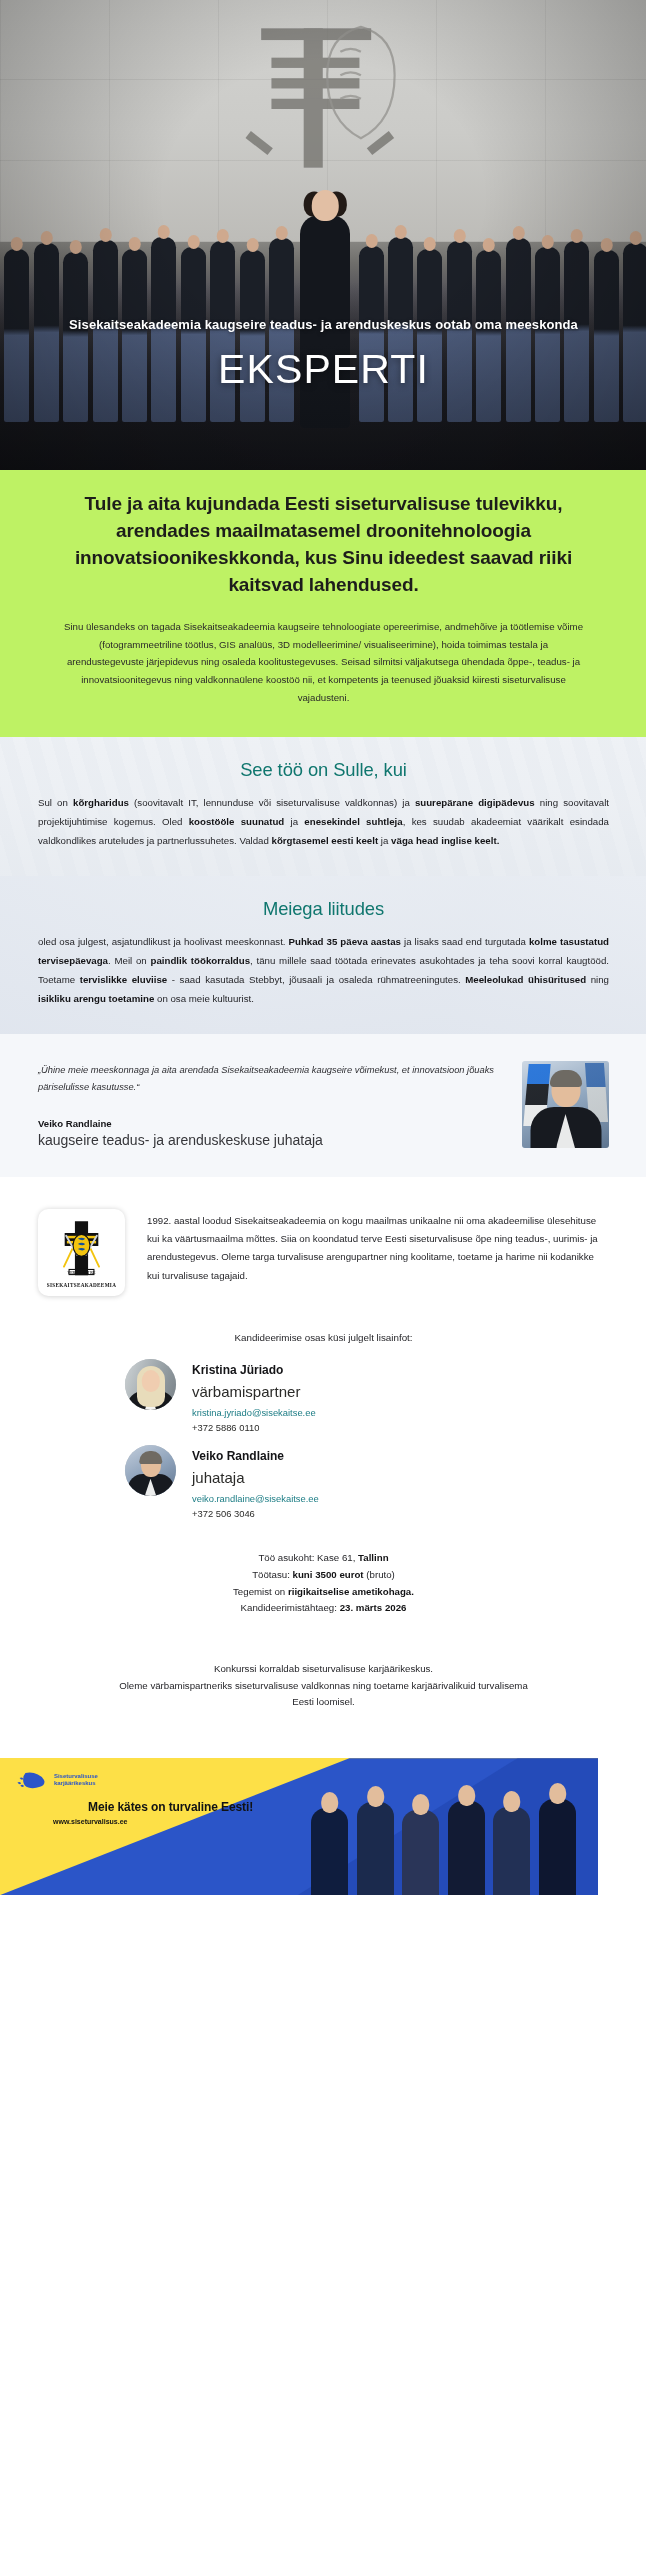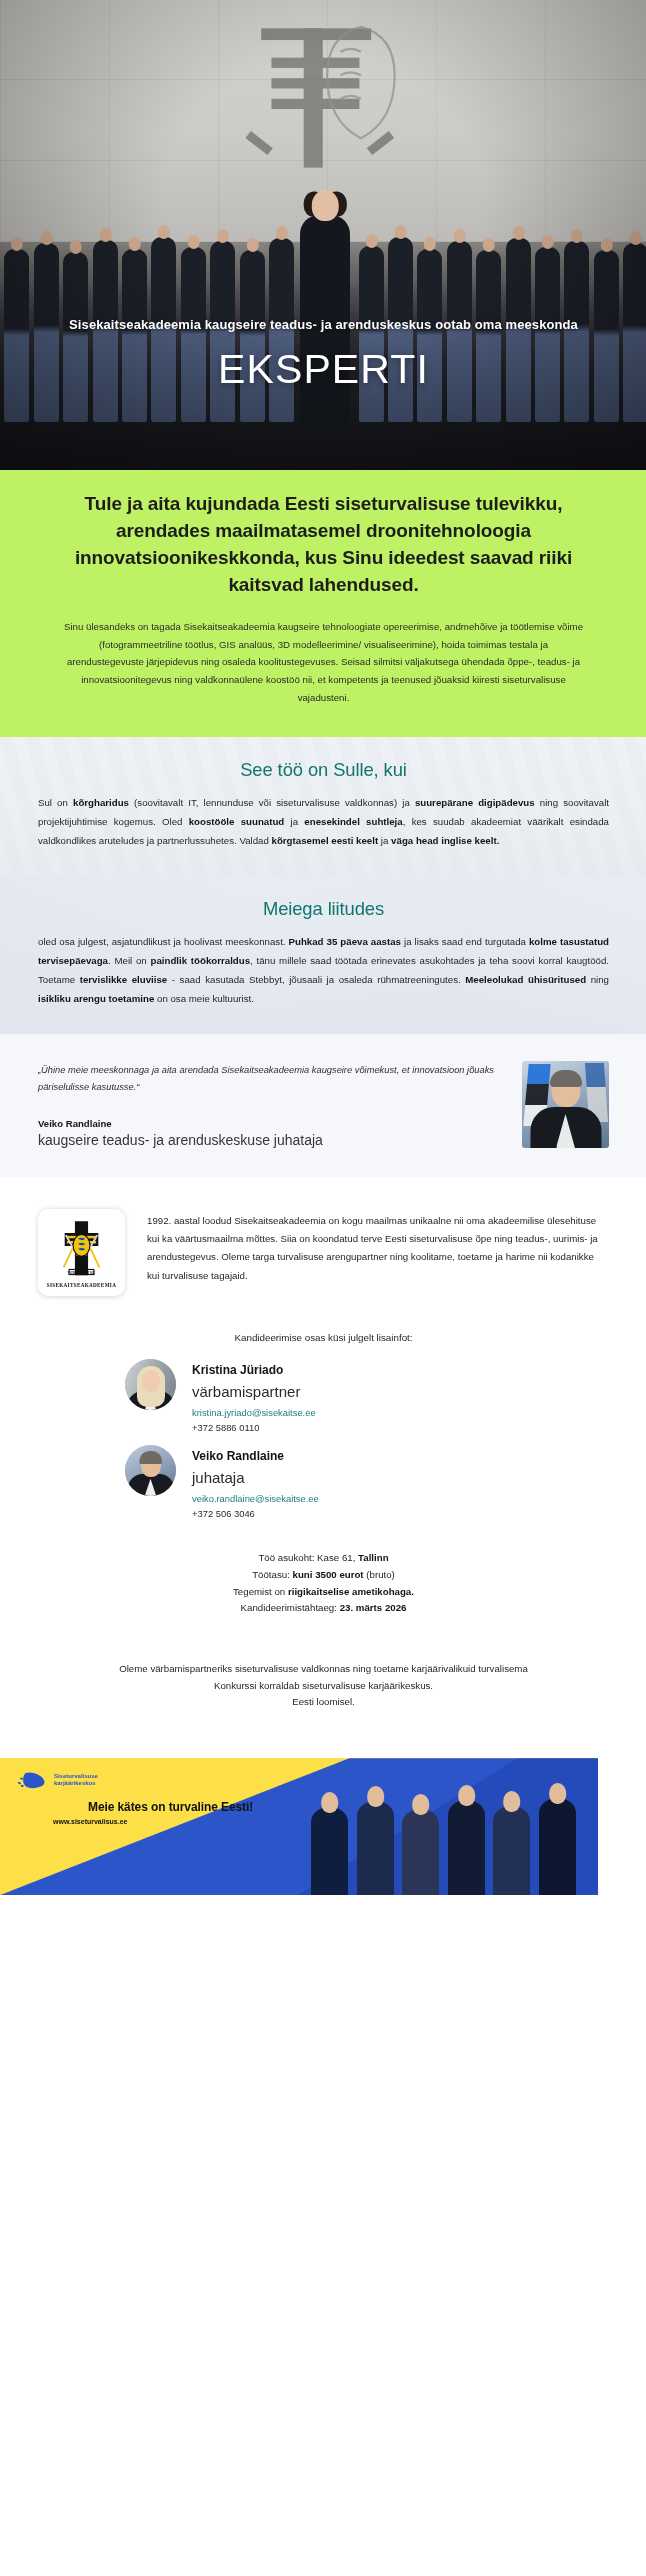--- a/index.html
+++ b/index.html
@@ -591,22 +591,22 @@
     </div>
     <div>
       <span>Tegemist on </span><b>riigikaitselise ametikohaga.</b>
     </div>
     <div>
       <span>Kandideerimistähtaeg: </span><b>23. märts 2026</b>
     </div>
   </section>
 
   <section class="closing">
+    <div>Konkurssi korraldab siseturvalisuse karjäärikeskus.</div>
     <div>Oleme värbamispartneriks siseturvalisuse valdkonnas ning toetame karjäärivalikuid turvalisema</div>
-    <div>Konkurssi korraldab siseturvalisuse karjäärikeskus.</div>
     <div>Eesti loomisel.</div>
   </section>
 
   <footer class="footer">
     <div class="footer-blue"></div>
     <div class="footer-blue2"></div>
 
     <div class="footer-people">
       <div class="fp" style="left:22px;height:87px;background:#0f1d3e;"></div>
       <div class="fp" style="left:68px;height:93px;background:#1b2a4d;"></div>

